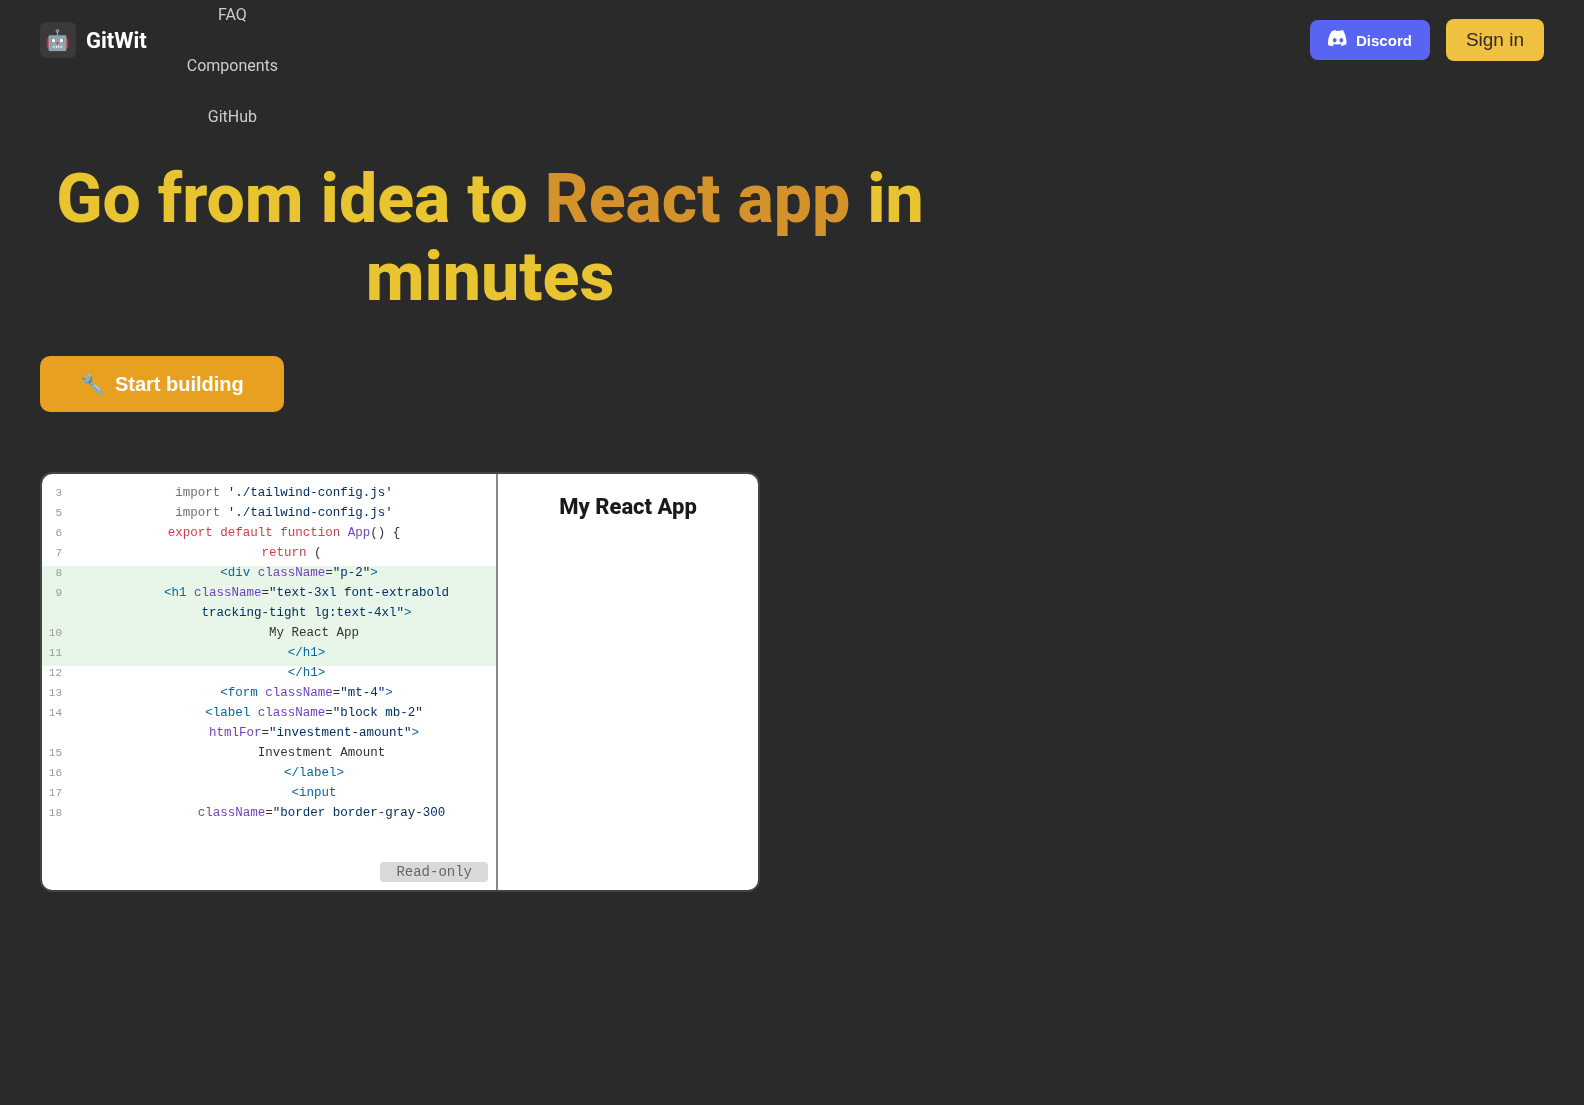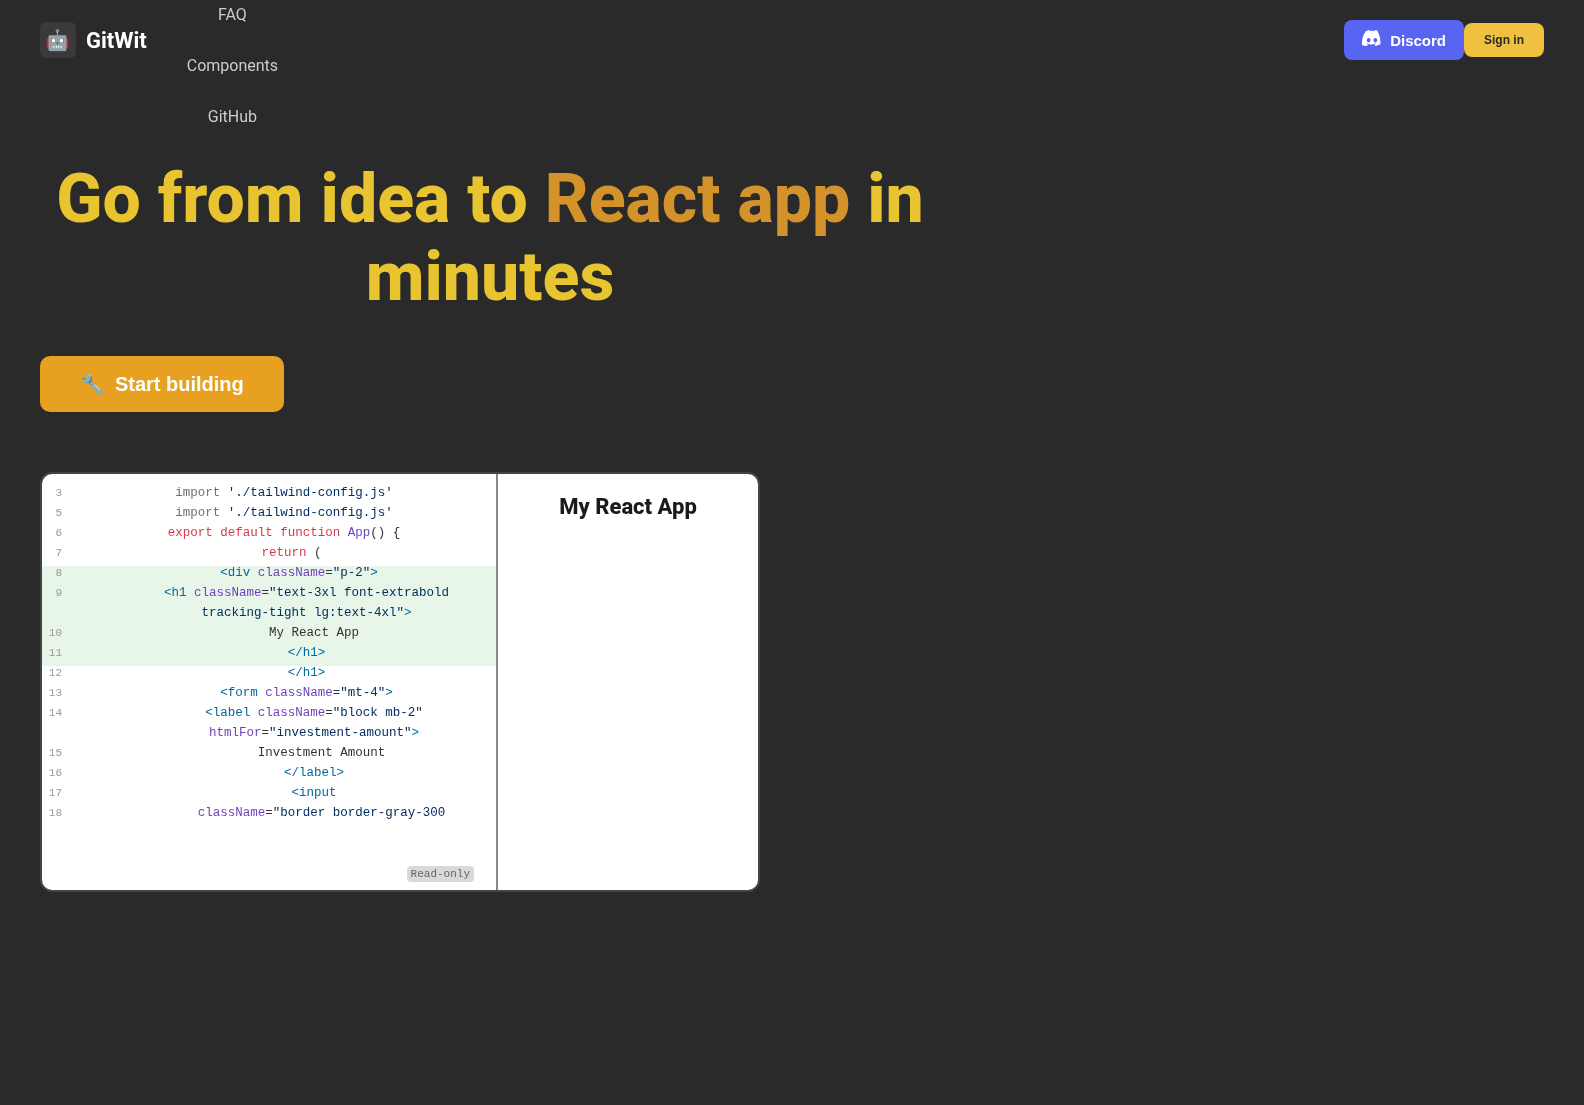--- a/index.html
+++ b/index.html
@@ -67,21 +67,21 @@
       color: #cccccc;
       text-decoration: none;
       font-size: 16px;
       font-weight: 400;
       cursor: pointer;
     }
 
     .navbar-right {
       display: flex;
       align-items: center;
-      gap: 0;
+      gap: 16px;
     }
 
     .discord-btn {
       display: flex;
       align-items: center;
       gap: 8px;
       background-color: #5865f2;
       color: #ffffff;
       border: none;
       border-radius: 8px;
@@ -94,22 +94,22 @@
     .discord-icon {
       font-size: 16px;
     }
 
     .signin-btn {
       background-color: #f0c040;
       color: #2a2a2a;
       border: none;
       border-radius: 8px;
       padding: 10px 20px;
-      font-size: 12px;
-      font-weight: 700;
+      font-size: 19px;
+      font-weight: 400;
       cursor: pointer;
     }
 
     
     .hero {
       display: flex;
       flex-direction: column;
       align-items: flex-start;
       padding: 80px 40px 60px;
       text-align: center;
@@ -204,25 +204,25 @@
     .c-import { color: #6a737d; }
     .c-keyword { color: #d73a49; }
     .c-function { color: #6f42c1; }
     .c-string { color: #032f62; }
     .c-tag { color: #0369a1; }
     .c-attr { color: #6f42c1; }
 
     .read-only-badge {
       position: absolute;
       bottom: 8px;
-      right: 22px;
+      right: 8px;
       background-color: rgba(0,0,0,0.15);
       color: #666666;
-      font-size: 11px;
-      padding: 2px 4px;
+      font-size: 14px;
+      padding: 2px 16px;
       border-radius: 4px;
     }
 
     .divider-line {
       width: 2px;
       background-color: #888888;
       flex-shrink: 0;
     }
 
     .preview-panel {

